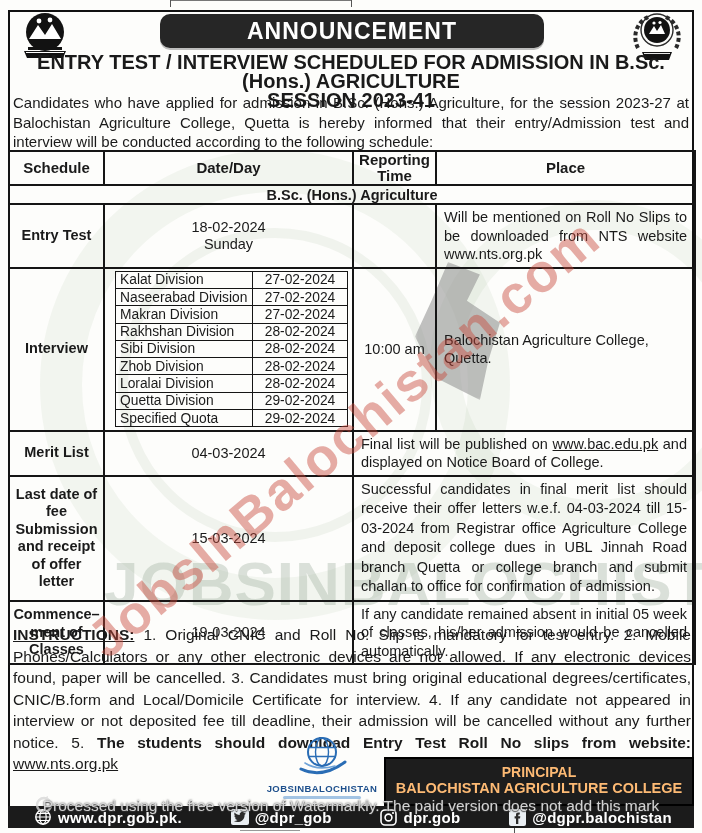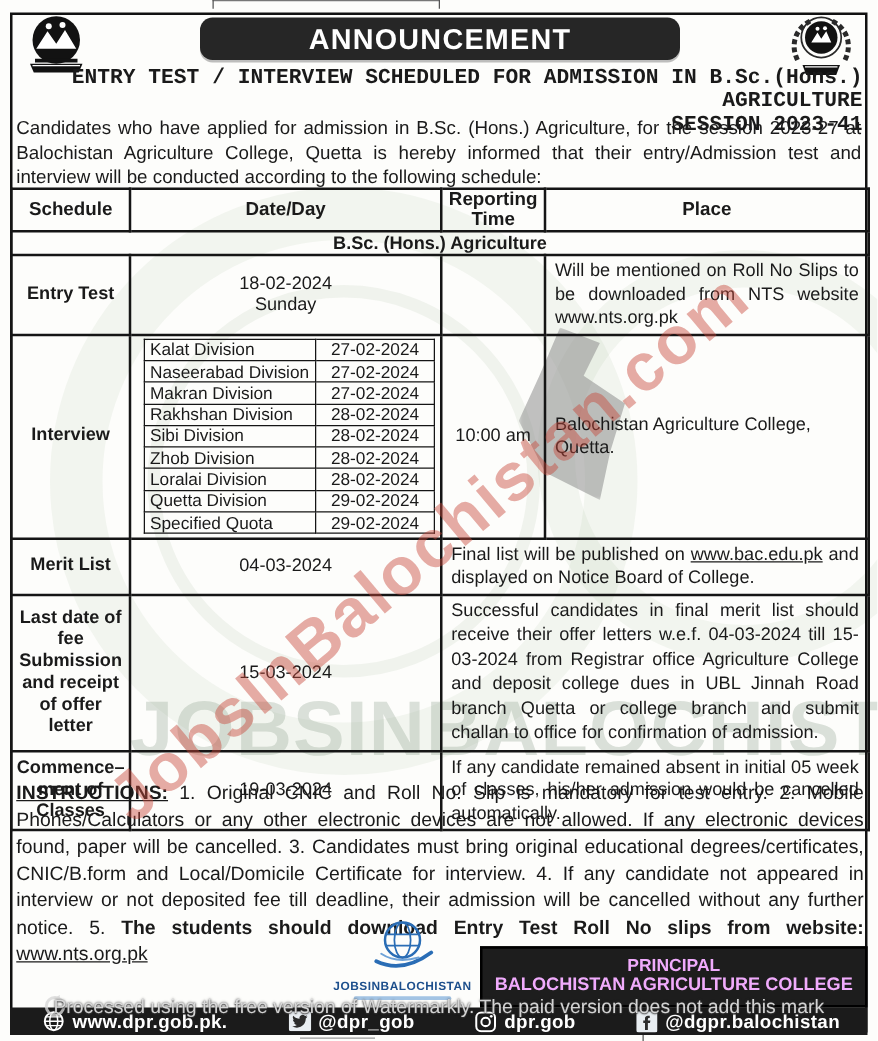--- a/index.html
+++ b/index.html
@@ -28,22 +28,22 @@
   .doc-border { position:absolute; left:8px; top:10px; width:686px; height:816px;
                 border:2px solid #111; z-index:1; }
   .crop-top { position:absolute; left:170px; top:0; width:182px; height:1px; background:#777; }
   .crop-tick { position:absolute; width:1px; height:7px; background:#555; }
 
   .emblem { position:absolute; z-index:3; }
   .ann-box { position:absolute; left:160px; top:14px; width:384px; height:34px; background:#262626;
              display:flex; align-items:center; justify-content:center; z-index:3;
              box-shadow:0 2px 0 rgba(0,0,0,0.25);border-radius:10px; }
   .ann-box span { color:#fff; font-size:23px; font-weight:bold; letter-spacing:1px; }
-  .doc-title { position:absolute; left:12px; top:53px; width:678px; text-align:right;
-               font-weight:bold; font-size:17px; line-height:19px; z-index:3;font-family:Liberation Mono, monospace; }
+  .doc-title { position:absolute; left:12px; top:53px; width:678px; text-align:center;
+               font-weight:bold; font-size:20px; line-height:19px; z-index:3; }
   .intro { position:absolute; left:13px; top:93px; width:676px; font-size:15px; line-height:19.5px;
            text-align:justify; z-index:3; }
 
   
   table.sched { position:absolute; left:8px; top:150px; width:686px; border-collapse:collapse;
                 table-layout:fixed; z-index:3; }
   table.sched th, table.sched td { border:2px solid #151515; font-size:14.5px; vertical-align:middle;
                 background:transparent; }
   table.sched th { font-weight:bold; text-align:center; height:33px; font-size:15px; line-height:16px; }
   .band td { font-weight:bold; text-align:center; height:19px; font-size:14.5px; padding:0; }
@@ -62,21 +62,21 @@
   .instructions { position:absolute; left:13px; top:624px; width:678px; font-size:15.5px;
                   line-height:21.5px; text-align:justify; z-index:3; }
   .instructions .lbl { font-weight:bold; text-decoration:underline; }
 
   
   .prq { position:absolute; left:16px; top:787px; font-size:17px; font-weight:bold; z-index:4;margin-top:46px; }
   .jb-logo { position:absolute; left:262px; top:733px; width:120px; text-align:center; z-index:3; }
   .jb-logo .jb-name { font-size:9.5px; font-weight:bold; color:#1d4f8c; letter-spacing:.4px; }
   .jb-tagline { margin:2px auto 0; width:78px; height:3px; background:rgba(90,150,210,.55); border-radius:2px; }
   .principal-box { position:absolute; left:384px; top:757px; width:310px; height:49px; background:#1d1d1d;
-                   color:#f0abfc; text-align:center; z-index:4; padding-top:5px; border:2px solid #000; }
+                   color:#fdba74; text-align:center; z-index:4; padding-top:5px; border:2px solid #000; }
   .principal-box .p1 { font-size:14px; font-weight:bold; }
   .principal-box .p2 { font-size:14.5px; font-weight:bold; }
 
   .footer-bar { position:absolute; left:8px; top:806px; width:686px; height:22px; background:#1b1b1b;
                 display:flex; align-items:center; justify-content:space-between;
                 padding:0 22px 0 26px; z-index:5; }
   .f-item { display:flex; align-items:center; gap:6px; color:#fff; font-weight:bold; font-size:15px;
             letter-spacing:.3px; white-space:nowrap; }
   .f-item svg { display:block; }
 

